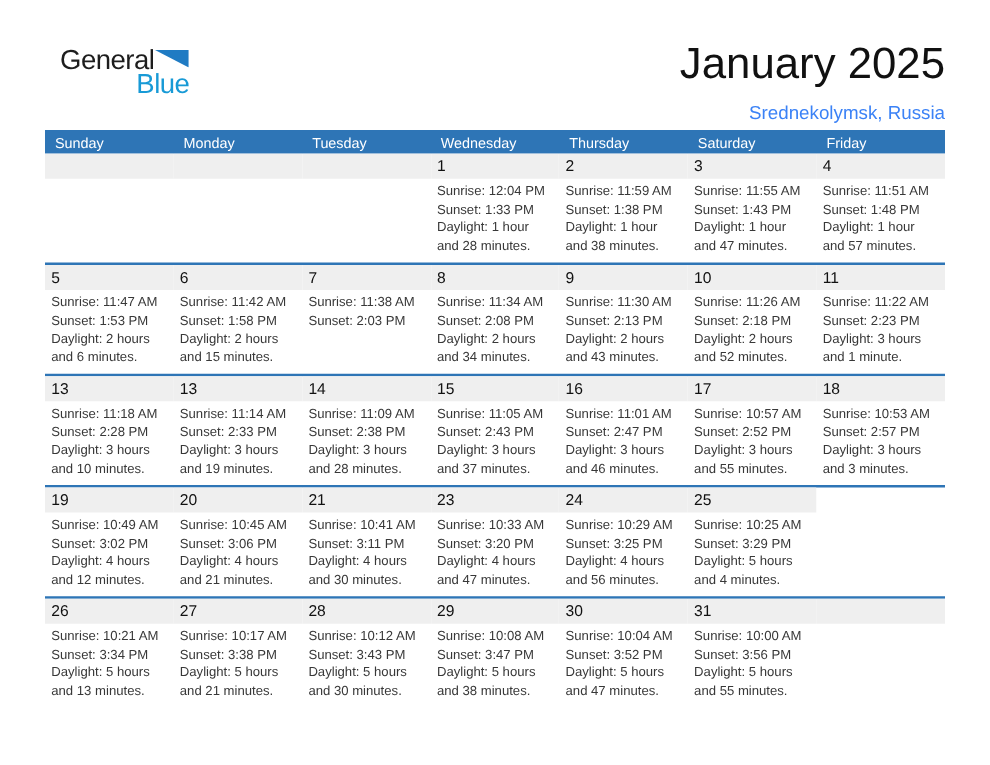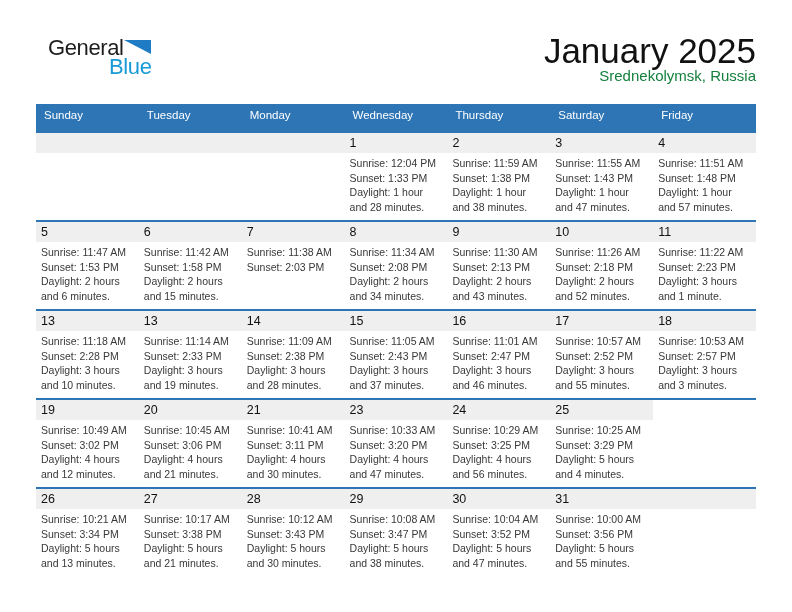--- a/index.html
+++ b/index.html
@@ -23,27 +23,27 @@
     letter-spacing:-0.4px; font-weight:400;
   }
   .logo-tri { margin-top:4px; margin-left:1px; display:block; }
   .logo-blue {
     font-size:22px; line-height:20px; margin-top:-3px;
     color:var(--logo-blue,#189AD6); text-align:right; font-weight:400;
     letter-spacing:-0.4px;
   }
   .title-block { text-align:right; }
   .month-title { font-size:35px; line-height:30px; color:#111; font-weight:400; }
-  .location { font-size:15px; line-height:18px; margin-top:1px; color:#15803d; font-weight:400; }
+  .location { font-size:15px; line-height:18px; margin-top:16px; color:#3b82f6; font-weight:400; }
 
   
   .calendar { position:absolute; left:36px; top:104px; width:720px; }
   .weekday-row {
     display:grid; grid-template-columns:repeat(7,1fr);
-    background:var(--header-blue,#2E75B6); height:29px;
+    background:var(--header-blue,#2E75B6); height:19px;
   }
   .weekday-cell {
     color:#ffffff; font-size:11.5px; line-height:22px; padding-left:8px;
     overflow:hidden; white-space:nowrap;
   }
   .week {
     display:grid; grid-template-columns:repeat(7,1fr);
     border-top:2px solid var(--header-blue,#2E75B6);
     min-height:84px; background:#ffffff;
   }
@@ -74,22 +74,22 @@
     </div>
     <div class="title-block">
       <div class="month-title">January 2025</div>
       <div class="location">Srednekolymsk, Russia</div>
     </div>
   </div>
 
   <div class="calendar">
     <div class="weekday-row" id="weekday-row">
         <div class="weekday-cell">Sunday</div>
+        <div class="weekday-cell">Monday</div>
         <div class="weekday-cell">Tuesday</div>
-        <div class="weekday-cell">Monday</div>
         <div class="weekday-cell">Wednesday</div>
         <div class="weekday-cell">Thursday</div>
         <div class="weekday-cell">Saturday</div>
         <div class="weekday-cell">Friday</div>
       </div>
     <div id="weeks">
         <div class="week">
           <div class="cell">
             <div class="day-band">&nbsp;</div>
           </div>

